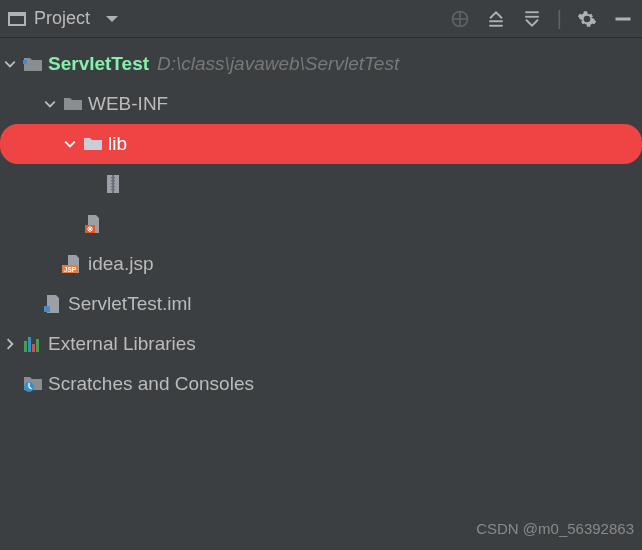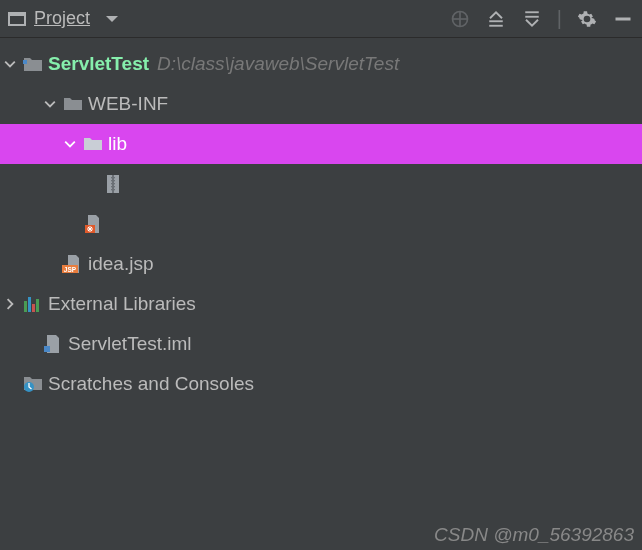--- a/index.html
+++ b/index.html
@@ -1,43 +1,43 @@
 <!DOCTYPE html>
 <html><head>
   <meta charset="utf-8">
   <style>
     * { margin: 0; padding: 0; box-sizing: border-box; font-family: "Segoe UI", Arial, sans-serif; }
     body { background: #3c3f41; color: #bbbbbb; width: 642px; height: 550px; overflow: hidden; font-size: 18px; user-select: none; }
     
     .toolbar { background: #3c3f41; height: 38px; display: flex; align-items: center; padding: 0 8px; border-bottom: 1px solid #2b2b2b; }
-    .toolbar-left { display: flex; align-items: center; gap: 8px; text-decoration: underline; }
+    .toolbar-left { display: flex; align-items: center; gap: 8px; }
     .toolbar-right { margin-left: auto; display: flex; align-items: center; gap: 14px; }
     .window-icon { width: 18px; height: 14px; border: 2px solid #afb1b3; position: relative; }
     .window-icon::before { content: ""; position: absolute; top: -2px; left: -2px; right: -2px; height: 4px; background: #afb1b3; }
     .toolbar-title { color: #bbbbbb; font-size: 18px; }
     .dropdown-arrow { width: 0; height: 0; border-left: 6px solid transparent; border-right: 6px solid transparent; border-top: 6px solid #afb1b3; margin-left: 8px; }
     .toolbar-icon { display: flex; align-items: center; justify-content: center; width: 22px; height: 22px; cursor: pointer; }
     
     .tree { padding-top: 6px; }
     .tree-row { display: flex; align-items: center; height: 40px; cursor: pointer; white-space: nowrap; }
-    .tree-row.selected { background: #d946ef; color: #fff; }
+    .tree-row.selected { background: #ef4444; color: #fff; border-radius: 18px; }
     .tree-row.selected .node-label { color: #fff; }
     .tree-row.selected svg .fillmain { fill: #c9ced6; }
     
     .indent { display: inline-block; width: 20px; height: 100%; }
     .arrow { width: 20px; height: 20px; display: inline-flex; align-items: center; justify-content: center; flex-shrink: 0;}
     .arrow-down svg, .arrow-right svg { width: 12px; height: 12px; }
     .icon-slot { width: 26px; height: 20px; display: inline-flex; align-items: center; justify-content: center; flex-shrink: 0;}
     .node-label { font-size: 19px; margin-left: 2px; }
     .node-label.bold { font-weight: bold; color: #86efac; }
     .node-hint { color: #787878; font-size: 19px; margin-left: 8px; font-style: italic; }
     
     .folder { fill: #8a8e92; }
     
-    .watermark { position: absolute; bottom: 4px; right: 8px; font-size: 19px; color: #888; font-style: italic; }
+    .watermark { position: absolute; bottom: 13px; right: 8px; font-size: 15px; color: #888; }
   </style>
 </head>
 <body>
 
 <div class="toolbar">
   <div class="toolbar-left">
     <div class="window-icon"></div>
     <span class="toolbar-title">Project</span>
     <div class="dropdown-arrow"></div>
   </div>
@@ -174,49 +174,49 @@
         <svg width="22" height="20" viewBox="0 0 22 20">
           <path fill="#9aa0a6" d="M6 1h8l3 3v15H6z"></path>
           <rect x="0" y="11" width="16" height="8" fill="#e87d3e"></rect>
           <text x="8" y="17.5" text-anchor="middle" font-size="6.5" fill="#fff" font-family="Arial" font-weight="bold">JSP</text>
         </svg>
       </span>
     <span class="node-label">idea.jsp</span>
   </div>
 
   <div class="tree-row">
+    <span class="indent"></span>
+      <span class="arrow"></span>
+    <span class="icon-slot">
+        <svg width="18" height="20" viewBox="0 0 18 20">
+          <path fill="#9aa0a6" d="M3 1h9l3 3v15H3z"></path>
+          <rect x="0" y="12" width="6" height="6" fill="#4a88c7"></rect>
+        </svg>
+      </span>
+    <span class="node-label">ServletTest.iml</span>
+  </div>
+
+  <div class="tree-row">
     <span class="arrow arrow-right">
         <svg viewBox="0 0 10 10">
           <path d="M3 1 L7 5 L3 9" stroke="#bbbbbb" stroke-width="1.5" fill="none"></path>
         </svg>
       </span>
     <span class="icon-slot">
         <svg width="20" height="18" viewBox="0 0 20 18">
           <rect x="1" y="6" width="3" height="11" fill="#499c54"></rect>
           <rect x="5" y="2" width="3" height="15" fill="#3592c4"></rect>
           <rect x="9" y="9" width="3" height="8" fill="#c75450"></rect>
           <rect x="13" y="4" width="3" height="13" fill="#499c54"></rect>
         </svg>
       </span>
     <span class="node-label">External Libraries</span>
   </div>
 
   <div class="tree-row">
-    <span class="indent"></span>
-      <span class="arrow"></span>
-    <span class="icon-slot">
-        <svg width="18" height="20" viewBox="0 0 18 20">
-          <path fill="#9aa0a6" d="M3 1h9l3 3v15H3z"></path>
-          <rect x="0" y="12" width="6" height="6" fill="#4a88c7"></rect>
-        </svg>
-      </span>
-    <span class="node-label">ServletTest.iml</span>
-  </div>
-
-  <div class="tree-row">
     <span class="arrow"></span>
     <span class="icon-slot">
         <svg width="20" height="18" viewBox="0 0 20 18">
           <path class="fillmain folder" d="M1 2h6l2 2h10v11H1z"></path>
           <circle cx="6" cy="12" r="5" fill="#3592c4"></circle>
           <path d="M6 8v4l2.5 2" stroke="#fff" stroke-width="1.3" fill="none"></path>
         </svg>
       </span>
     <span class="node-label">Scratches and Consoles</span>
   </div>

